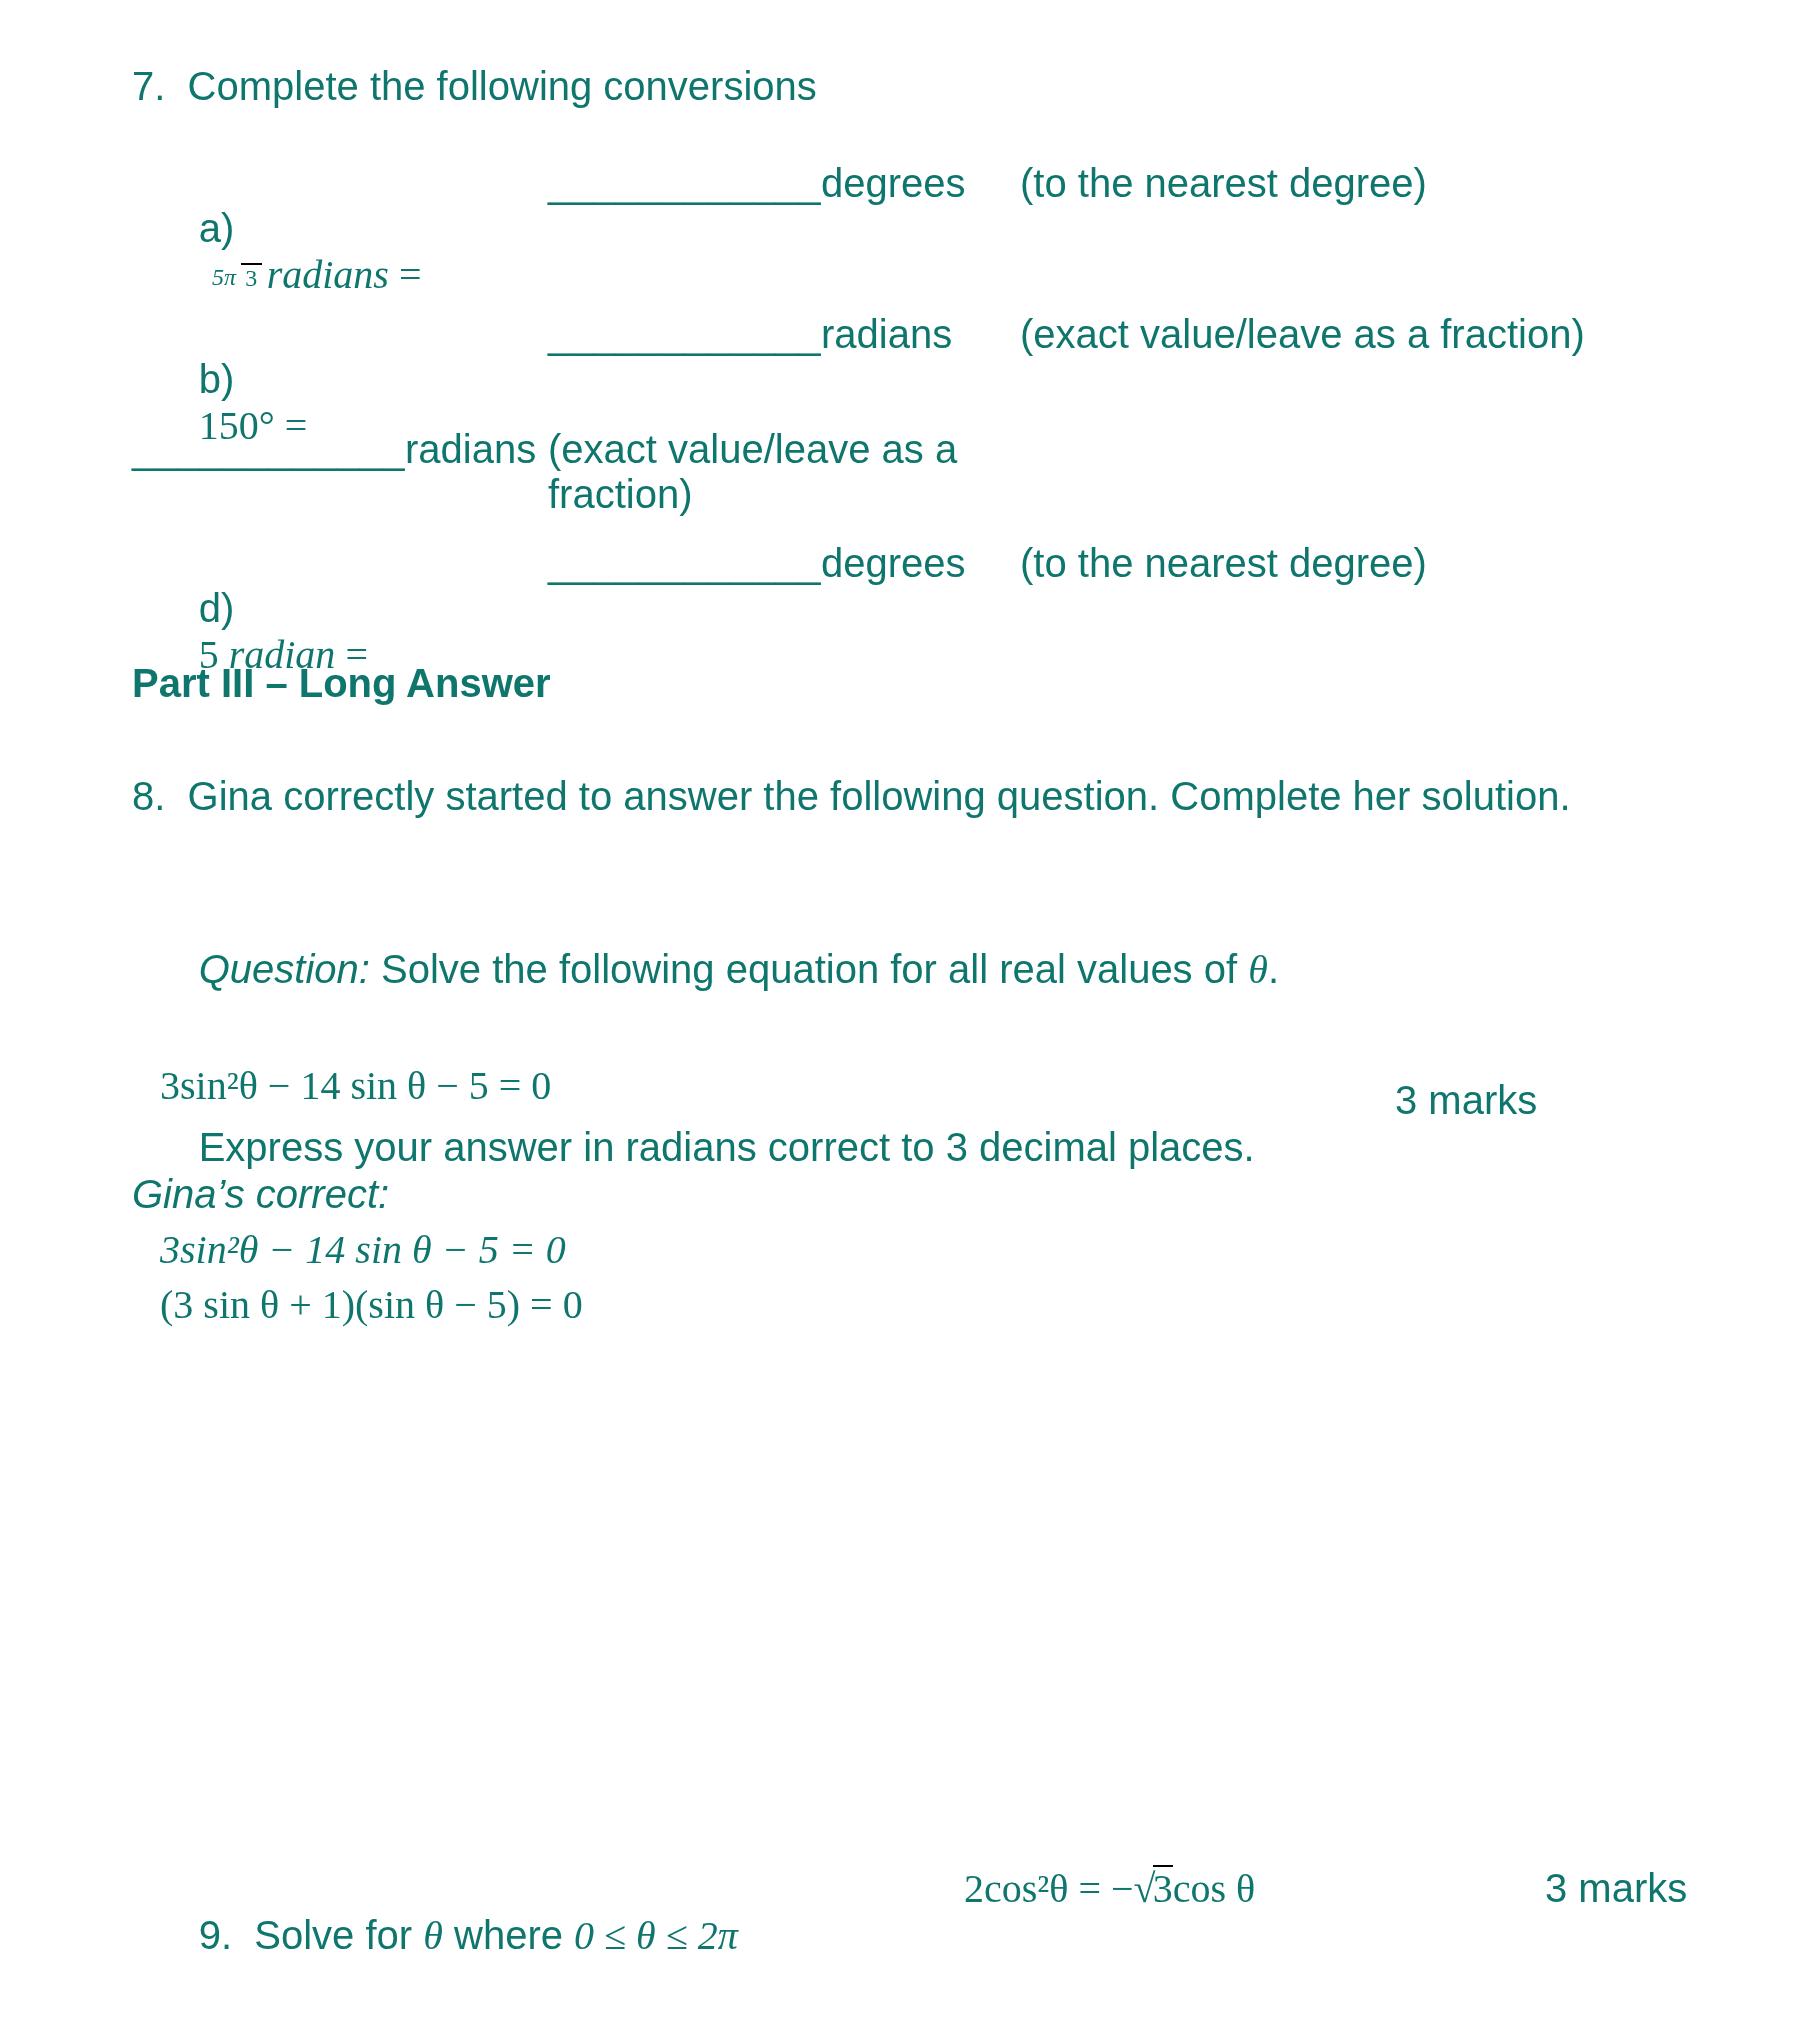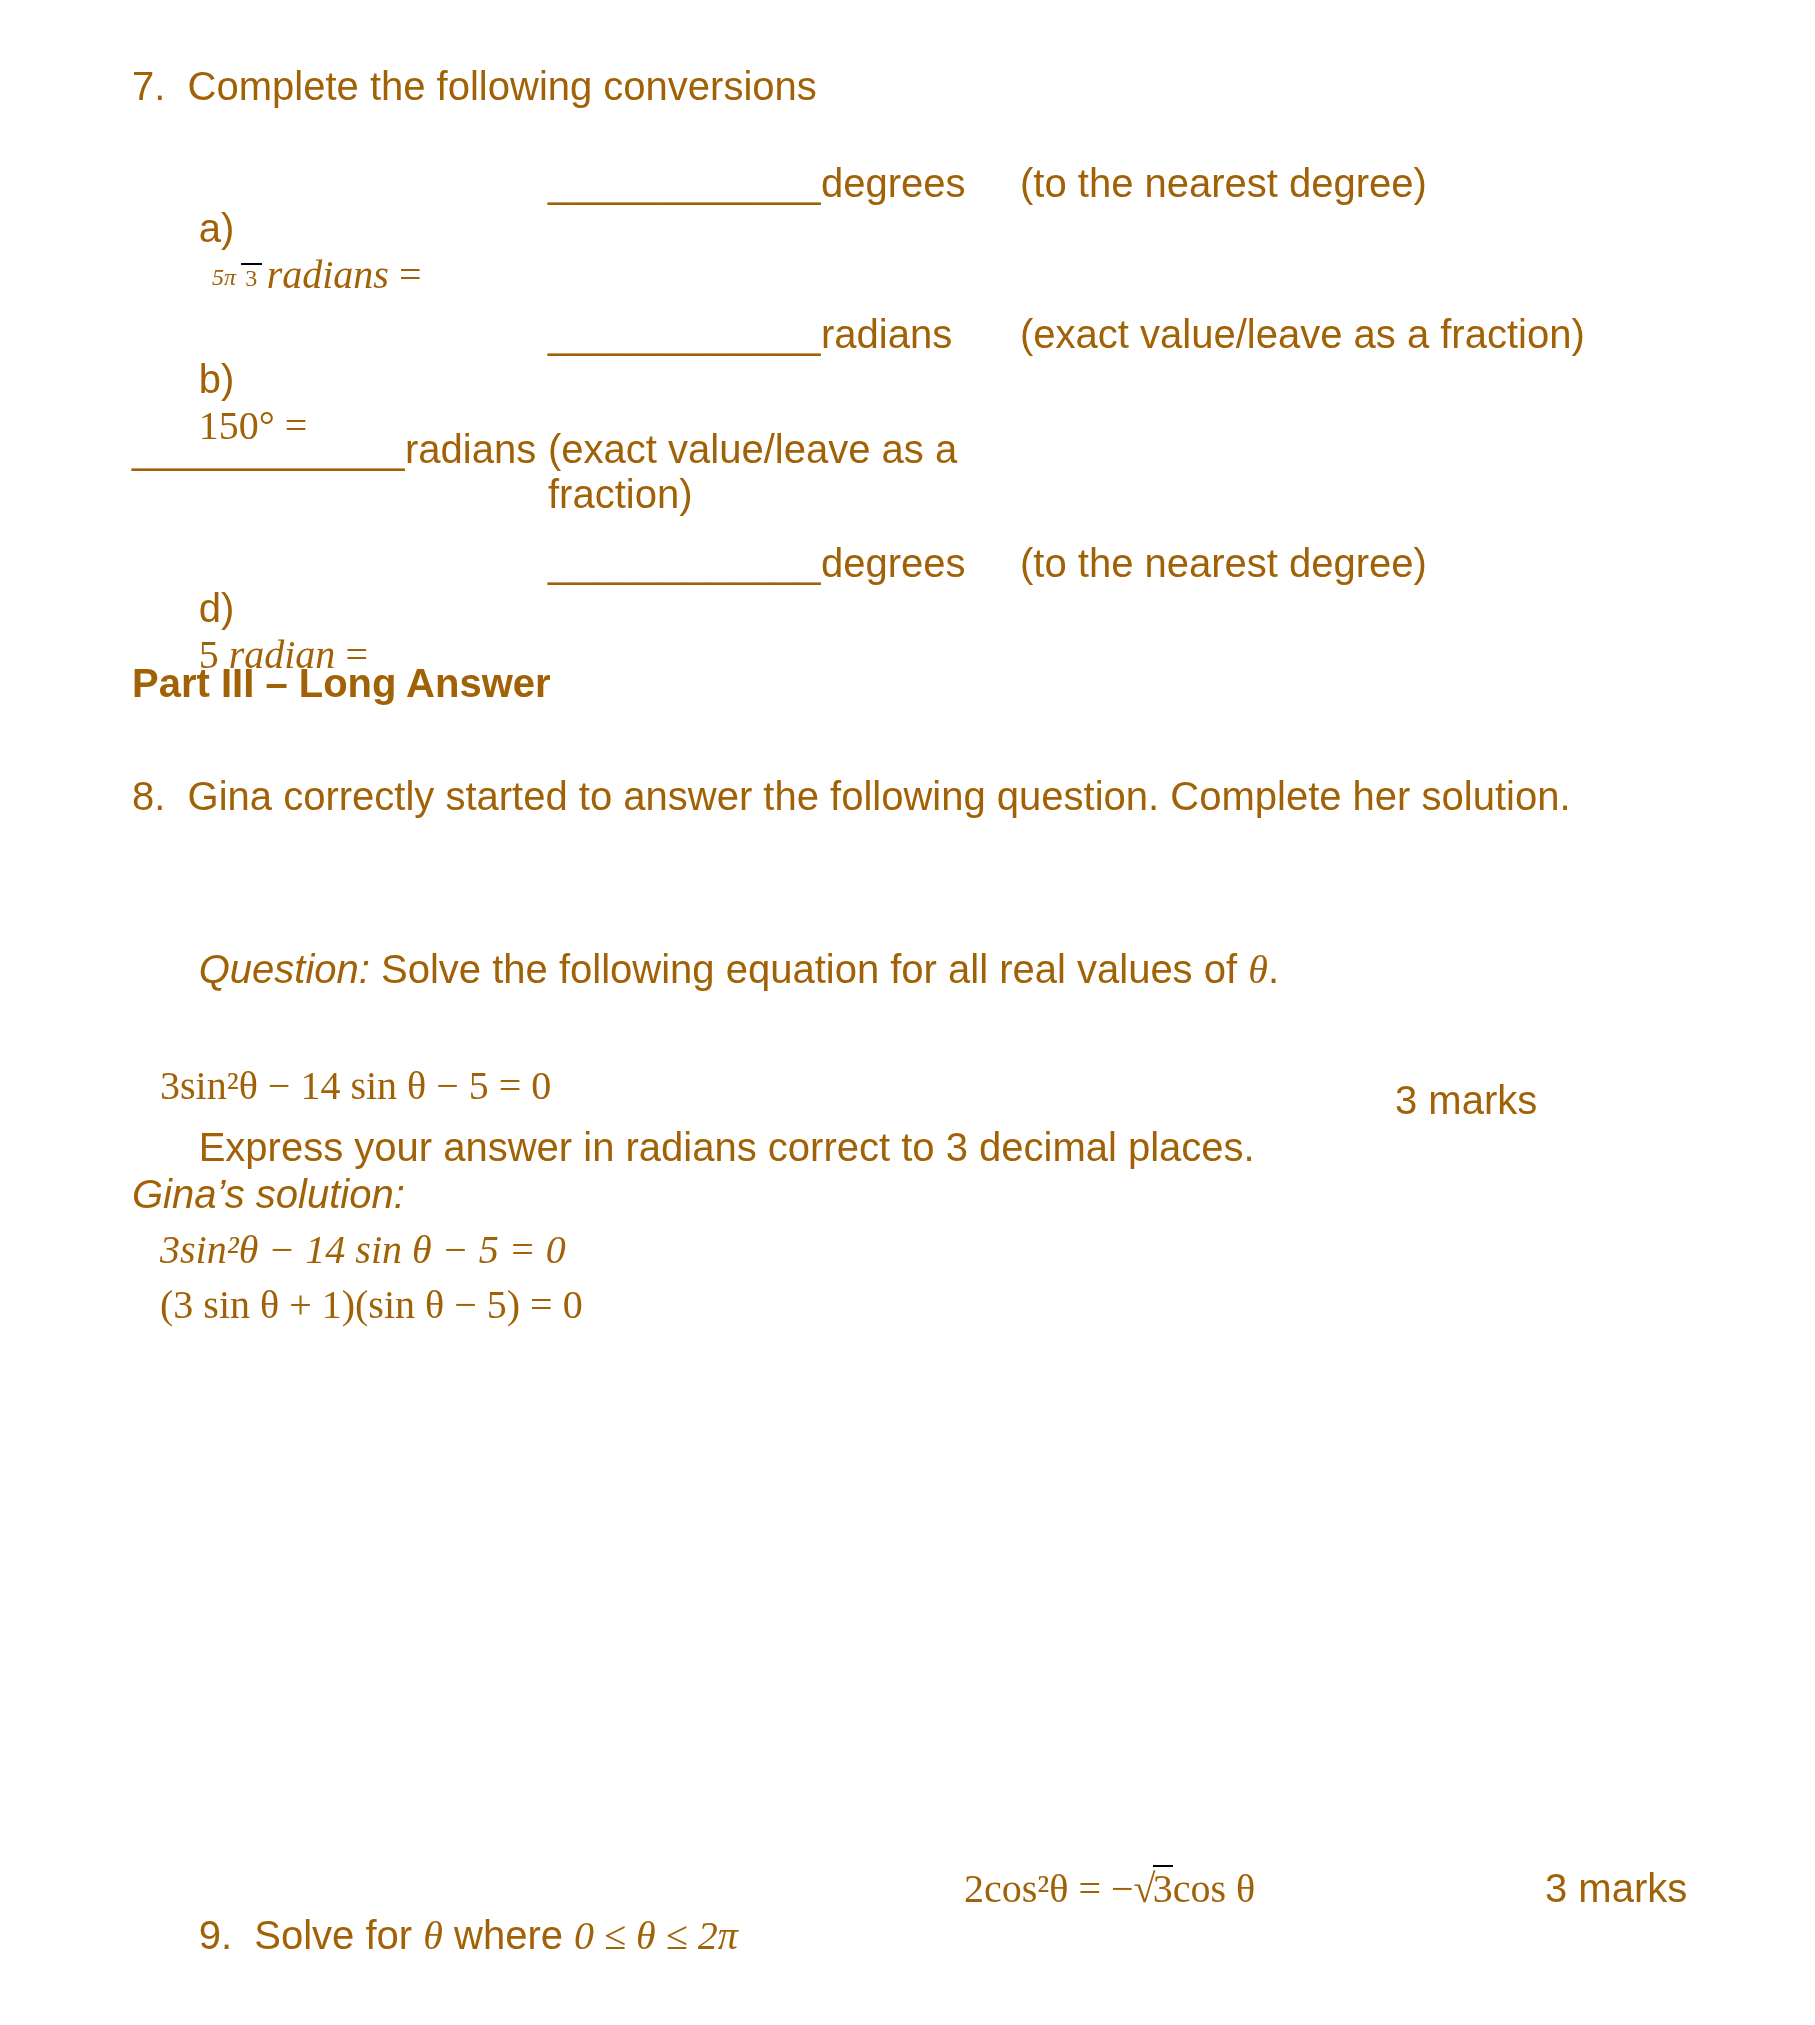--- a/index.html
+++ b/index.html
@@ -1,21 +1,21 @@
 <!DOCTYPE html>
 <html style="font-size:7.6px"><head>
 <meta charset="utf-8">
 <style>
   html,body{margin:0;padding:0;background:#ffffff;}
   .page{
     position:relative;
     width:1815px;
     height:2025px;
     background:#ffffff;
-    color:#a16207;
+    color:#0f766e;
     font-family:"Liberation Sans", sans-serif;
     font-size:40px;
     overflow:hidden;
   }
   .abs{position:absolute;left:132px;max-width:1634px;}
   .line{line-height:1.48;white-space:pre-wrap;}
   .math{font-family:"Liberation Serif", serif;}
   .mi{font-style:italic;}
   .bold{font-weight:bold;}
   .row{display:grid;grid-template-columns:416px 472px auto;align-items:baseline;white-space:pre-wrap;}
@@ -86,21 +86,21 @@
     </div>
     <div class="line relline">
       <span>Express your answer in radians correct to 3 decimal places.</span>
       <span class="marks" style="left:1263px;">3 marks</span>
     </div>
   </div>
 
   <div class="abs line math eqline" style="top:1056px;">3sin²θ − 14 sin θ − 5 = 0</div>
 
   <div class="abs" style="top:1167px;">
-    <div class="line mi" style="line-height:1.38;">Gina’s solution:</div>
+    <div class="line mi" style="line-height:1.38;">Gina’s correct:</div>
     <div class="line math mi eqline" style="line-height:1.38;">3sin²θ − 14 sin θ − 5 = 0</div>
     <div class="line math eqline" style="line-height:1.38;">(3 sin θ + 1)(sin θ − 5) = 0</div>
   </div>
 
   <div class="abs relline" style="top:1847px;width:1634px;">
     <div class="line">
       <span>9.  Solve for </span><span class="math mi">θ</span><span> where </span><span class="math mi">0 ≤ θ ≤ 2π</span>
       <span class="marks math" style="left:832px;"><span>2cos²θ = −</span><span>√</span><span class="radicand">3</span><span>cos θ</span></span>
       <span class="marks" style="left:1413px;">3 marks</span>
     </div>

